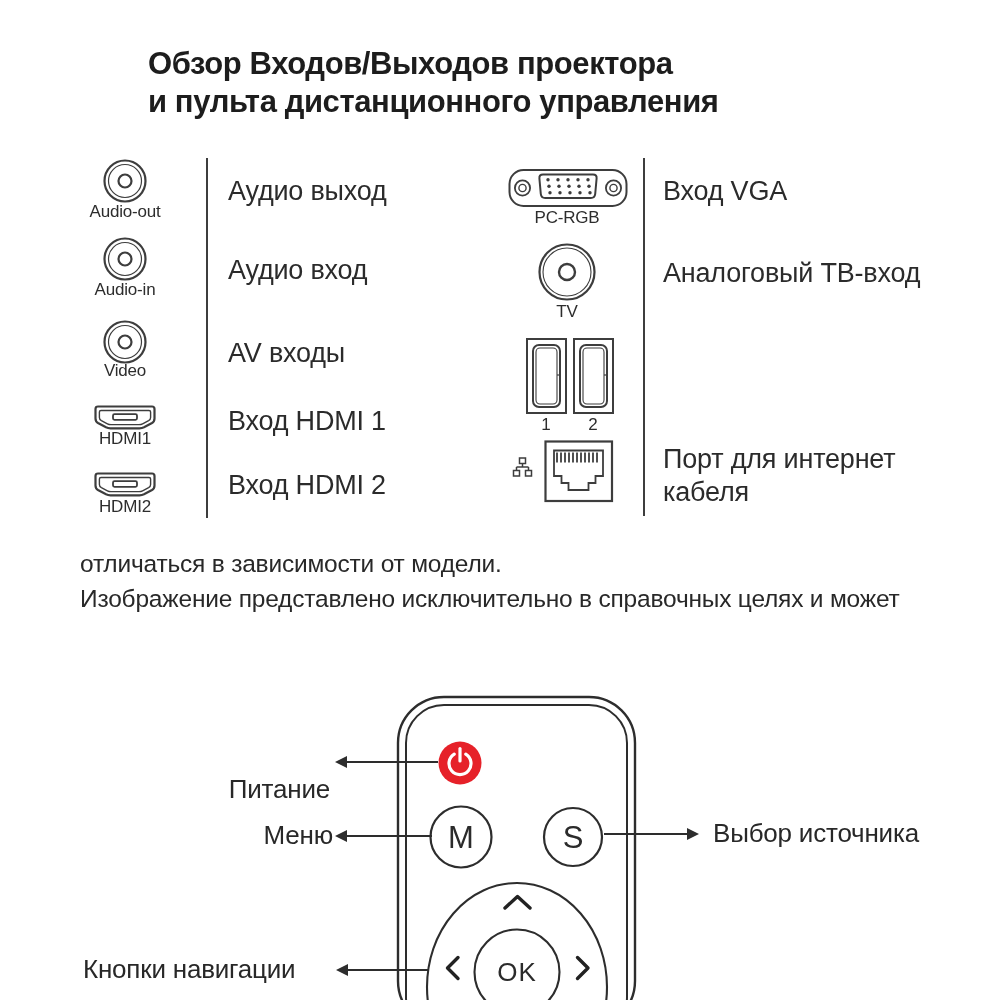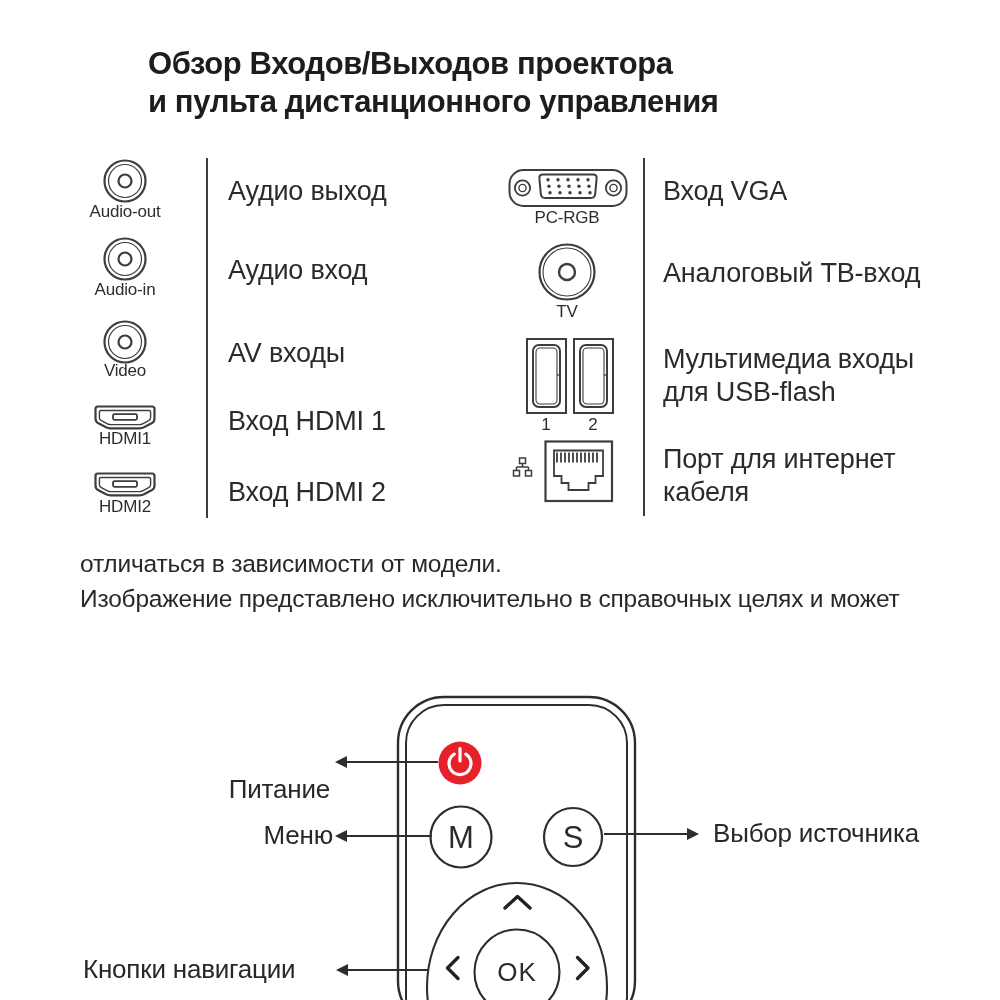--- a/index.html
+++ b/index.html
@@ -67,21 +67,21 @@
     <path d="M7 7.5 H61 Q63.5 7.5 63.5 10 V19.5 Q63.5 22.5 61 24 L53 28.3 Q51 29.3 48.5 29.3 H19.5 Q17 29.3 15 28.3 L7 24 Q4.5 22.5 4.5 19.5 V10 Q4.5 7.5 7 7.5 Z" stroke-width="2.2"></path>
     <path d="M10 11.5 H58 Q59.6 11.5 59.6 13 V18.5 Q59.6 20.6 57.6 21.7 L51.6 24.8 Q50 25.6 48 25.6 H20 Q18 25.6 16.4 24.8 L10.4 21.7 Q8.4 20.6 8.4 18.5 V13 Q8.4 11.5 10 11.5 Z" stroke-width="1.4"></path>
     <rect x="22" y="15.2" width="24" height="5.6" rx="1.5" stroke-width="1.8"></rect>
   </svg>
   <div class="cap" style="left:55px;top:497px;width:140px;">HDMI2</div>
 
   <div class="lbl" style="left:228px;top:176px;">Аудио выход</div>
   <div class="lbl" style="left:228px;top:255px;">Аудио вход</div>
   <div class="lbl" style="left:228px;top:338px;">AV входы</div>
   <div class="lbl" style="left:228px;top:406px;">Вход HDMI 1</div>
-  <div class="lbl" style="left:228px;top:470px;margin-top:7px;">Вход HDMI 2</div>
+  <div class="lbl" style="left:228px;top:470px;">Вход HDMI 2</div>
 
   <svg class="abs" style="left:507px;top:165px;" width="122" height="46" viewBox="0 0 122 46" fill="none" stroke="#3d3d3d">
     <rect x="2.5" y="5" width="117" height="36" rx="14" stroke-width="2"></rect>
     <circle cx="15.5" cy="23" r="7.6" stroke-width="1.8"></circle>
     <circle cx="15.5" cy="23" r="3.6" stroke-width="1.4"></circle>
     <circle cx="106.5" cy="23" r="7.6" stroke-width="1.8"></circle>
     <circle cx="106.5" cy="23" r="3.6" stroke-width="1.4"></circle>
     <path d="M36 9.5 H86 Q90 9.5 89.6 13.5 L88.2 29 Q87.8 33 83.8 33 H38.2 Q34.2 33 33.8 29 L32.4 13.5 Q32 9.5 36 9.5 Z" stroke-width="2"></path>
     <g fill="#3d3d3d" stroke="none">
       <circle cx="41" cy="14.8" r="1.7"></circle>
@@ -143,24 +143,20 @@
       <line x1="6.5" y1="27" x2="18.5" y2="27"></line>
       <line x1="6.5" y1="27" x2="6.5" y2="30.5"></line>
       <line x1="18.5" y1="27" x2="18.5" y2="30.5"></line>
       <rect x="3.5" y="30.5" width="6" height="5.5"></rect>
       <rect x="15.5" y="30.5" width="6" height="5.5"></rect>
     </g>
   </svg>
 
   <div class="lbl" style="left:663px;top:176px;">Вход VGA</div>
   <div class="lbl" style="left:663px;top:258px;">Аналоговый ТВ-вход</div>
-  <div class="lbl2" style="left:663px;top:343px;">
-    <div>Мультимедиа входы</div>
-    <div>для USB-flash</div>
-  </div>
   <div class="lbl2" style="left:663px;top:443px;">
     <div>Порт для интернет</div>
     <div>кабеля</div>
   </div>
 
   <div class="body-text" style="left:80px;top:546px;width:900px;">
     <div>отличаться в зависимости от модели.</div>
     <div>Изображение представлено исключительно в справочных целях и может</div>
   </div>
 

